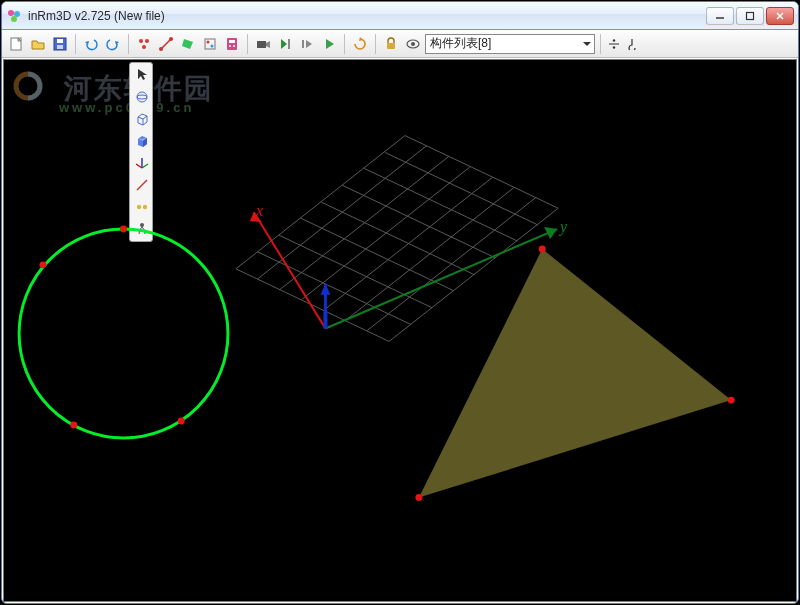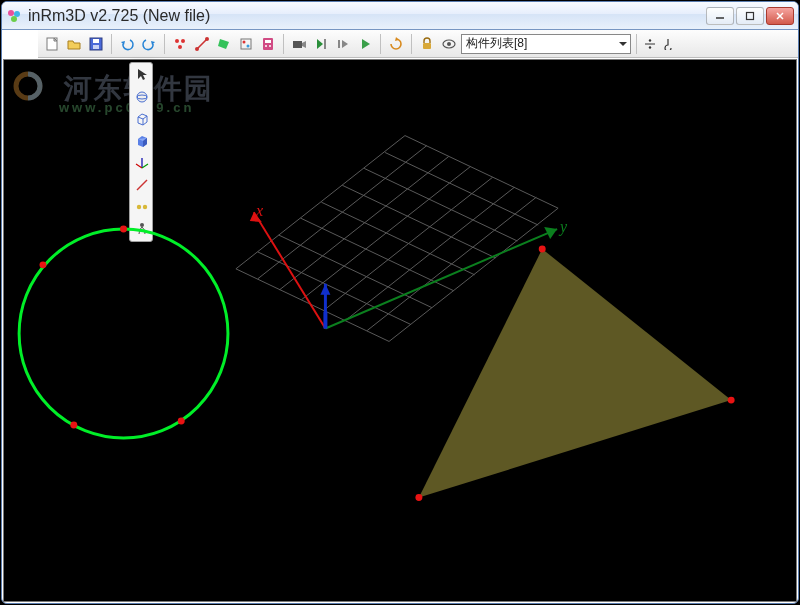--- a/index.html
+++ b/index.html
@@ -23,39 +23,38 @@
 .title-bar {
   height: 28px;
   background: linear-gradient(to bottom, #f8fbff 0%, #e6eefc 45%, #d6e4f7 46%, #e9f1fb 100%);
   display: flex; align-items: center;
   padding: 0 4px;
   border-bottom: 1px solid #7796c2;
 }
 .title-bar .app-icon {
   width: 16px; height: 16px; margin-right: 6px;
 }
-.title-bar .title-text { color: #2a2a2a; font-size: 16px; }
+.title-bar .title-text { color: #2a2a2a; font-size: 12px; }
 .win-buttons { margin-left: auto; display: flex; gap: 2px; }
 .win-btn {
   width: 28px; height: 18px;
   border: 1px solid rgba(0,0,0,.25);
   border-radius: 3px;
   background: linear-gradient(to bottom,#fdfefe,#e4ecf7);
   display:flex;align-items:center;justify-content:center;
   font-size:10px;color:#333;
 }
 .win-close { background: linear-gradient(to bottom,#f6a4a0,#d25a4c); color:#fff; border-color:#a83a2e;}
 .toolbar {
   height: 28px;
   background: linear-gradient(to bottom,#fdfdfd,#e8e8e8);
   border-bottom: 1px solid #bcbcbc;
   display:flex; align-items:center;
   padding: 0 4px;
   gap: 2px;
-  margin-left: 36px;
 }
 .tb-btn {
   width:20px;height:20px;
   display:flex;align-items:center;justify-content:center;
   border:1px solid transparent;border-radius:2px;
 }
 .tb-sep{width:1px;height:20px;background:#c0c0c0;margin:0 3px;}
 .dropdown{
   height:20px;border:1px solid #888;background:#fff;
   display:flex;align-items:center;

